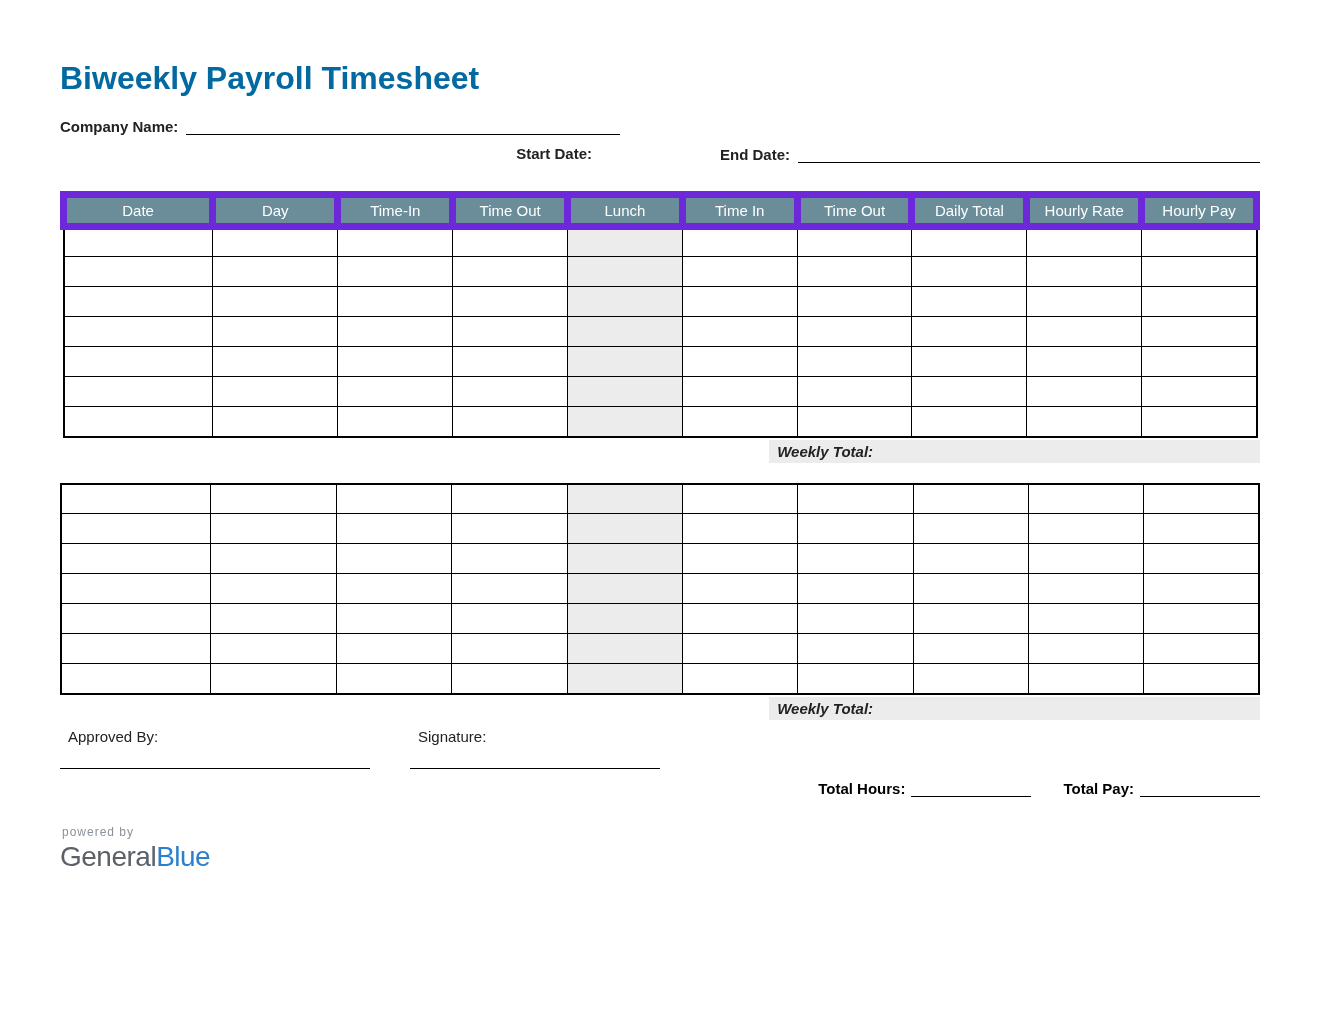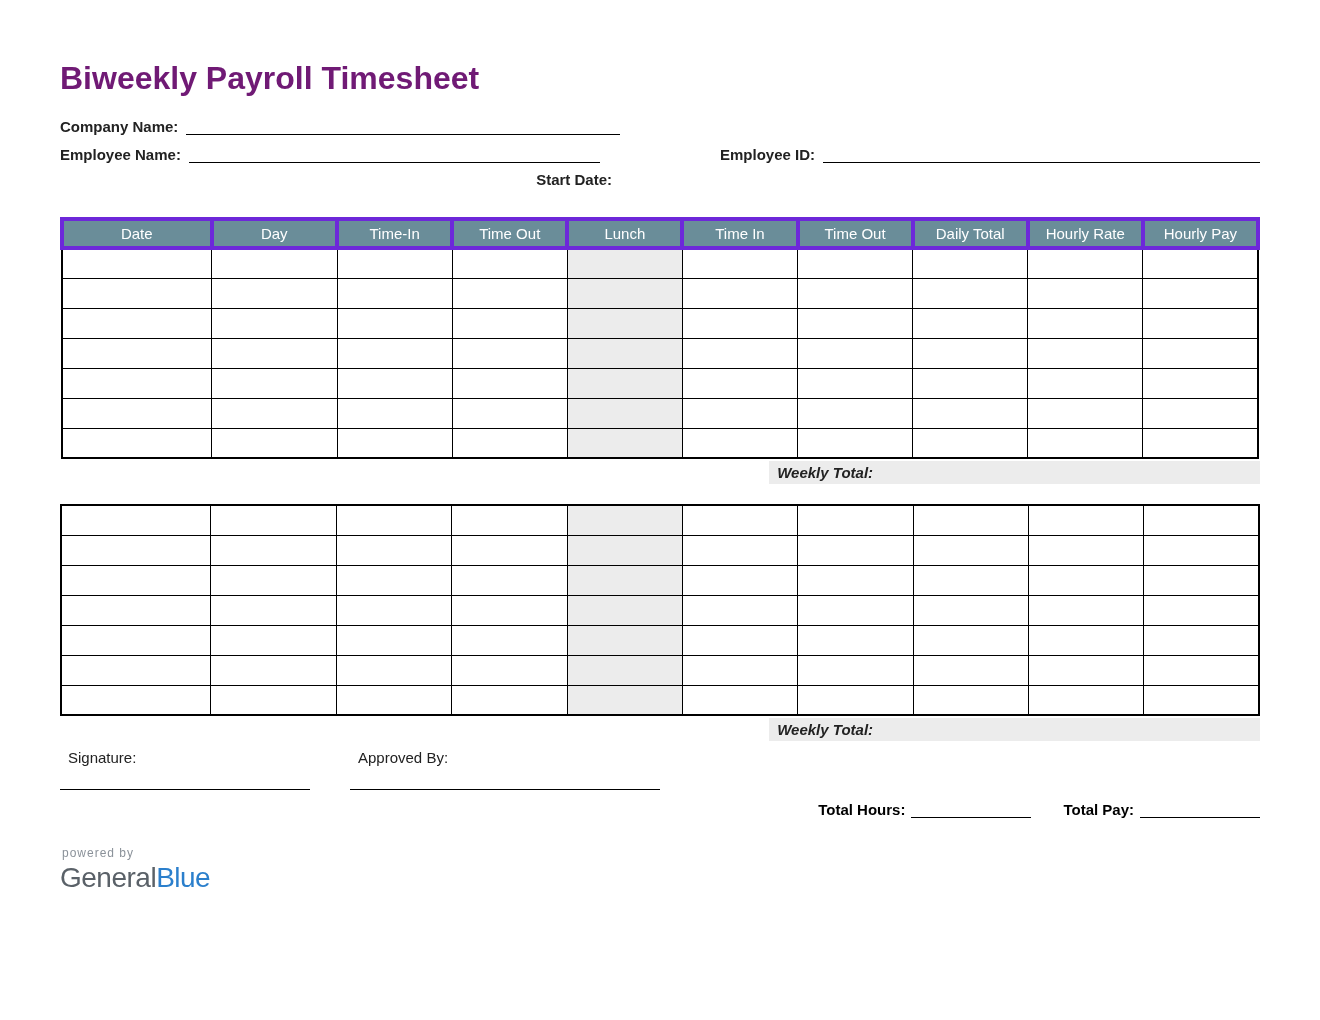--- a/index.html
+++ b/index.html
@@ -5,21 +5,21 @@
     * { box-sizing: border-box; margin: 0; padding: 0; }
     body {
       font-family: Arial, Helvetica, sans-serif;
       background: #fff;
       padding: 60px;
       width: 1320px;
     }
     .title {
       font-size: 32px;
       font-weight: bold;
-      color: #701a75;
+      color: #0369a1;
       margin-bottom: 18px;
     }
     .header-fields {
       margin-bottom: 28px;
     }
     .field-row {
       display: flex;
       align-items: flex-end;
       margin-bottom: 8px;
       font-size: 15px;
@@ -43,21 +43,21 @@
       width: 100%;
       border-collapse: collapse;
       border: 2px solid #000;
     }
     table.timesheet th {
       background: #6a8d99;
       color: #fff;
       font-weight: normal;
       font-size: 15px;
       padding: 4px 0;
-      border: 4px solid #6d28d9;
+      border: 7px solid #6d28d9;
       text-align: center;
     }
     table.timesheet td {
       border: 1px solid #000;
       height: 30px;
       background: #fff;
     }
     table.timesheet td.lunch {
       background: #ececec;
     }
@@ -135,36 +135,29 @@
 <div class="title">Biweekly Payroll Timesheet</div>
 
 <div class="header-fields">
   <div class="field-row">
     <div class="left-group" style="max-width:560px;">
       <span class="field-label">Company Name:</span>
       <span class="field-line" style="flex:1;"></span>
     </div>
   </div>
   <div class="field-row">
-    <div class="left-group" style="max-width:560px;">
-      <span class="field-label">Employee Name:</span>
-      <span class="field-line" style="flex:1;"></span>
-    </div>
-    <div class="gap-spacer"></div>
-    <div class="right-group" style="flex:1;">
-      <span class="field-label">Employee ID:</span>
-      <span class="field-line" style="flex:1;"></span>
-    </div>
-  </div>
-  <div class="field-row">
     <div class="left-group" style="max-width:560px;flex-direction:column;">
       <span class="field-label">Start Date:</span>
       <span class="field-line" style="flex:1;"></span>
     </div>
     <div class="gap-spacer"></div>
+    <div class="right-group" style="flex:1;">
+      <span class="field-label">End Date:</span>
+      <span class="field-line" style="flex:1;"></span>
+    </div>
   </div>
 </div>
 
 <table class="timesheet">
   <colgroup>
     <col class="col-date">
       <col class="col-day">
     <col class="col-std">
       <col class="col-std">
       <col class="col-std">
@@ -382,26 +375,26 @@
 </table>
 <div class="weekly-total-row" style="margin-bottom:8px;">
   <div class="weekly-total-spacer"></div>
   <div class="weekly-total-cell">Weekly Total:</div>
 </div>
 
 <div class="footer-area">
   <div style="display:flex; align-items:flex-end;">
     <div class="sign-row" style="flex:1;">
       <div class="sign-block">
+        <span class="sign-label">Approved By:</span>
+        <span class="sign-line"></span>
+      </div>
+      <div class="sign-block">
         <span class="sign-label">Signature:</span>
         <span class="sign-line" style="width:250px;"></span>
-      </div>
-      <div class="sign-block">
-        <span class="sign-label">Approved By:</span>
-        <span class="sign-line"></span>
       </div>
     </div>
   </div>
   <div class="totals-row">
     <div class="total-item">
       <span>Total Hours:</span>
       <span class="total-line"></span>
     </div>
     <div class="total-item">
       <span>Total Pay:</span>

